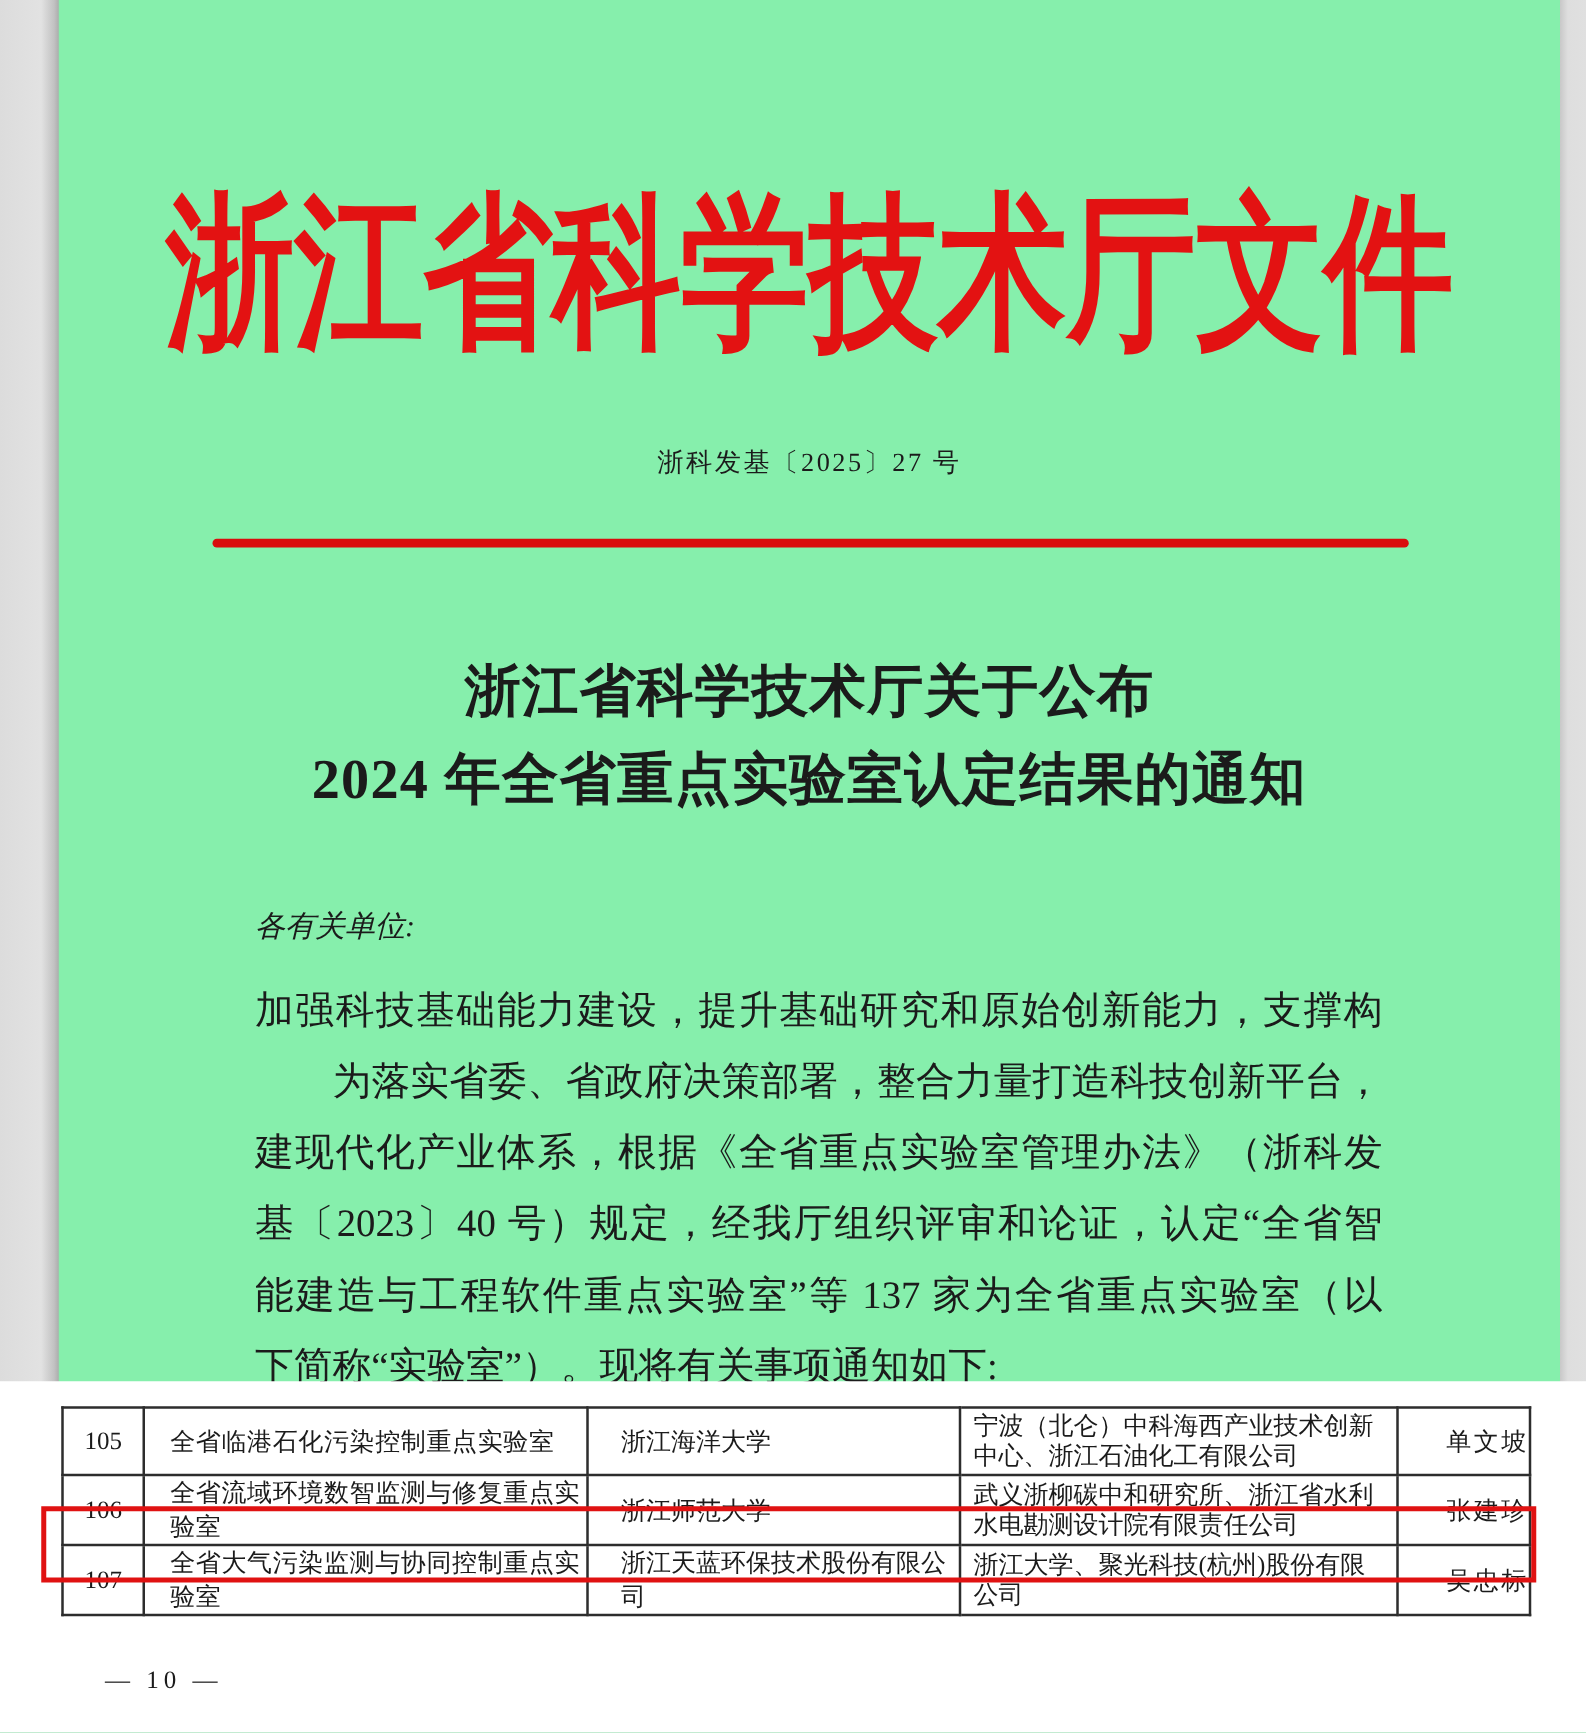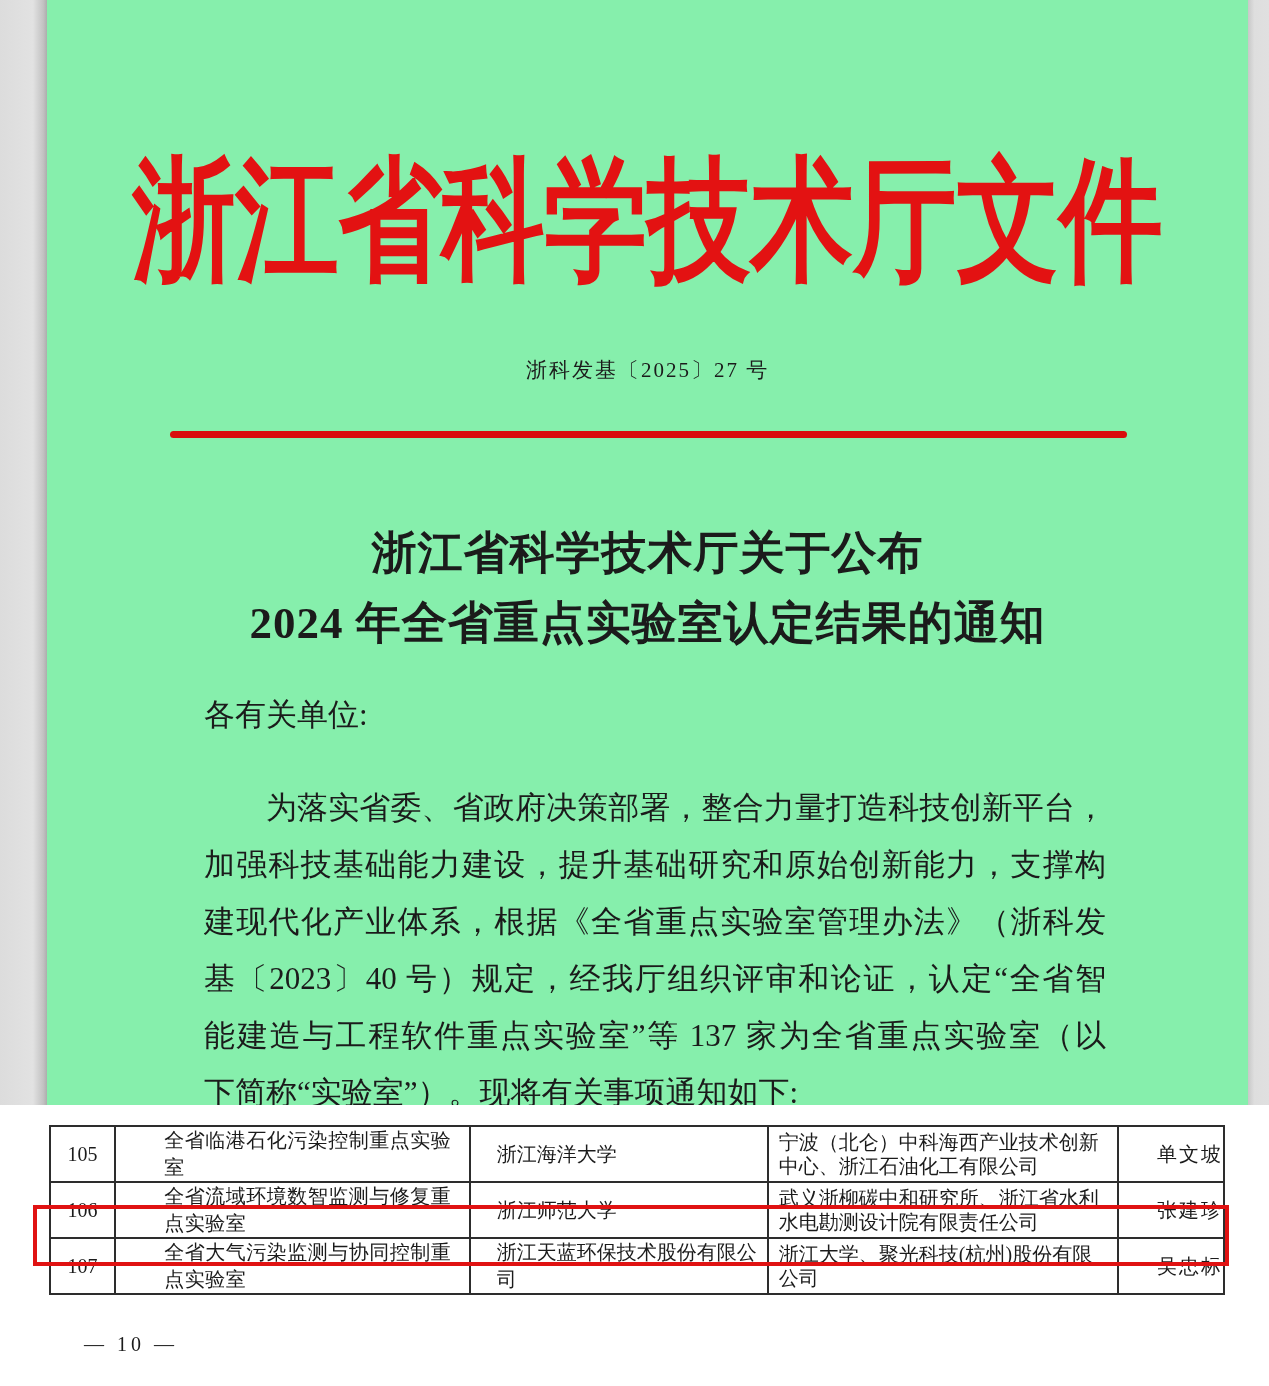--- a/index.html
+++ b/index.html
@@ -35,22 +35,23 @@
     background:#d90d0d; border-radius:4px;
   }
   .notice-title {
     position:absolute; left:47px; width:1201px; height:52px; line-height:52px;
     text-align:center; font-weight:bold; font-size:45px; letter-spacing:1px;
     white-space:nowrap;
   }
   .notice-title.l1 { top:527px; }
   .notice-title.l2 { top:597px; }
   .salutation {
-    position:absolute; left:204px; top:695px; height:40px; line-height:40px;
-    font-size:31px;
+    position:absolute; left:204px; top:722px; height:40px; line-height:40px;
+    font-size:24px;
+    font-style:italic;
   }
   .body-text { position:absolute; left:204px; top:779px; width:902px; }
   .bline {
     height:57px; line-height:57px; font-size:31px;
     text-align:justify; text-align-last:justify; overflow:hidden;
   }
   .bline.first { text-indent:62px; }
   .bline.last { text-align-last:left; }
   
   .table-section {
@@ -59,21 +60,21 @@
   }
   table.labs {
     position:absolute; left:49px; top:20px; width:1176px;
     border-collapse:collapse; table-layout:fixed;
   }
   table.labs td {
     border:2px solid #2d2d2d; font-size:20px; vertical-align:middle;
     overflow:hidden;
   }
   td.no-cell { width:61px; text-align:center; font-size:19px; }
-  td.lab-cell { width:332px; padding-left:48px; letter-spacing:0.5px; }
+  td.lab-cell { width:332px; padding-left:20px; letter-spacing:0.5px; }
   td.inst-cell { width:279px; padding-left:26px; }
   td.partners-cell { width:328px; padding:2px 6px 2px 10px; line-height:24px; }
   td.person-cell { width:99px; text-align:right; letter-spacing:2px; }
   tr.r0 { height:53px; }
   tr.r1 { height:52px; }
   tr.r2 { height:52px; }
   tr.r3 { height:54px; }
   .highlight-box {
     position:absolute; left:33px; top:100px; width:1196px; height:61px;
     border:4px solid #e01212; background:transparent; pointer-events:none;
@@ -96,22 +97,22 @@
   <div class="doc-number">浙科发基〔2025〕27 号</div>
 
   <div class="red-rule"></div>
 
   <div class="notice-title l1">浙江省科学技术厅关于公布</div>
   <div class="notice-title l2">2024 年全省重点实验室认定结果的通知</div>
 
   <div class="salutation">各有关单位:</div>
 
   <div class="body-text">
+    <div class="bline">加强科技基础能力建设，提升基础研究和原始创新能力，支撑构</div>
     <div class="bline first">为落实省委、省政府决策部署，整合力量打造科技创新平台，</div>
-    <div class="bline">加强科技基础能力建设，提升基础研究和原始创新能力，支撑构</div>
     <div class="bline">建现代化产业体系，根据《全省重点实验室管理办法》（浙科发</div>
     <div class="bline">基〔2023〕40 号）规定，经我厅组织评审和论证，认定“全省智</div>
     <div class="bline">能建造与工程软件重点实验室”等 137 家为全省重点实验室（以</div>
     <div class="bline last">下简称“实验室”）。现将有关事项通知如下:</div>
   </div>
 
   <div class="table-section">
 
     <table class="labs">
       <tbody>

